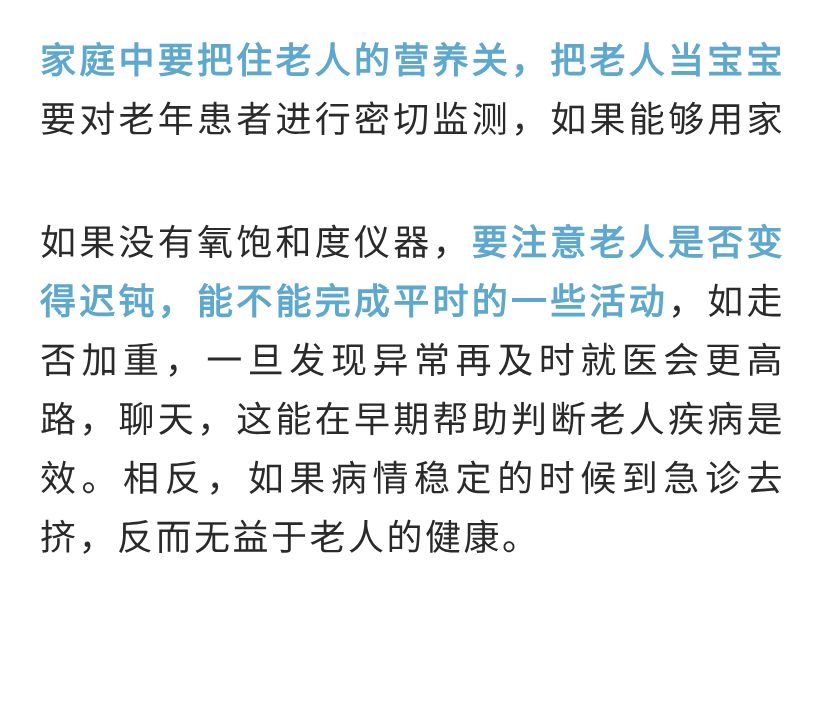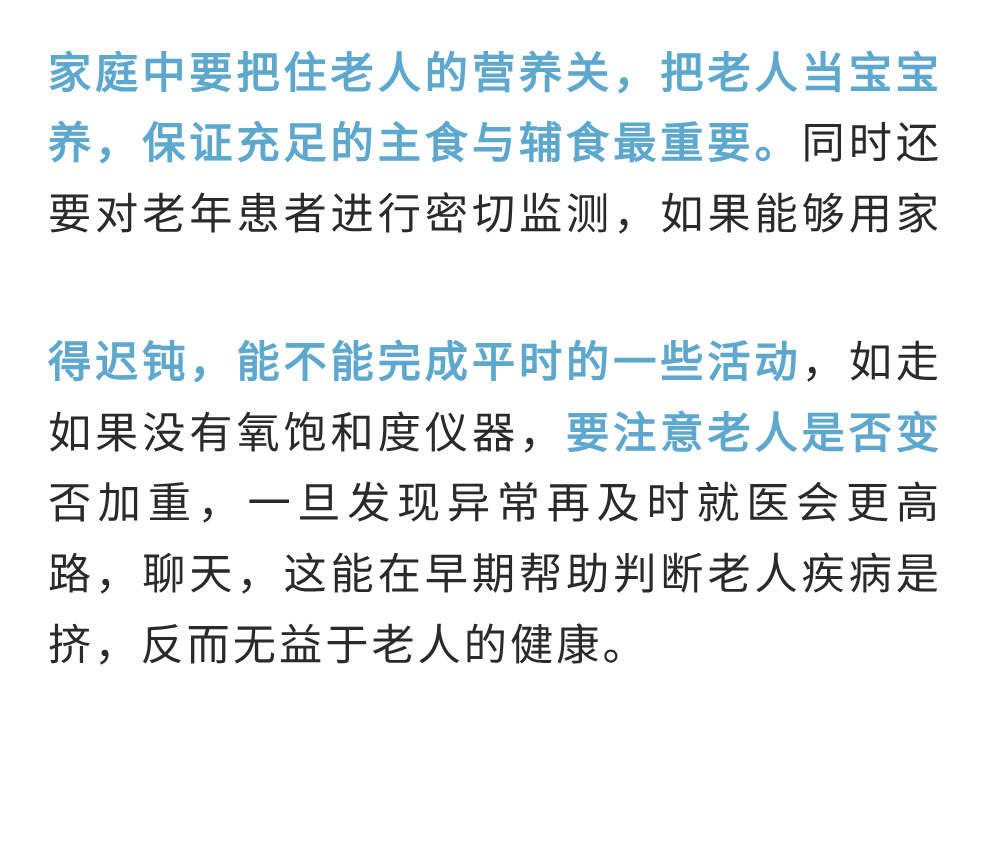--- a/index.html
+++ b/index.html
@@ -45,24 +45,24 @@
     font-weight: 700;
   }
 </style>
 </head>
 <body>
 
 <div class="page" style="--bg: #ffffff; --text: #2a2a2a; --hl: #5fa8cd;">
   <div class="article-body" id="article-body">
       <p class="para">
         <span class="line"><span class="seg hl">家庭中要把住老人的营养关，把老人当宝宝</span></span>
-        <span class="line"><span class="seg hl">养，保证充足的主食与辅食最重要。</span><span class="seg">同时还</span></span>
         <span class="line"><span class="seg">要对老年患者进行密切监测，如果能够用家</span></span>
       </p>
       <p class="para">
+        <span class="line"><span class="seg">如果没有氧饱和度仪器，</span><span class="seg hl">要注意老人是否变</span></span>
         <span class="line"><span class="seg hl">得迟钝，能不能完成平时的一些活动</span><span class="seg">，如走</span></span>
-        <span class="line"><span class="seg">如果没有氧饱和度仪器，</span><span class="seg hl">要注意老人是否变</span></span>
         <span class="line"><span class="seg">否加重，一旦发现异常再及时就医会更高</span></span>
         <span class="line"><span class="seg">路，聊天，这能在早期帮助判断老人疾病是</span></span>
+        <span class="line"><span class="seg">效。相反，如果病情稳定的时候到急诊去</span></span>
         <span class="line last"><span class="seg">挤，反而无益于老人的健康。</span></span>
       </p>
     </div>
 </div>
 
 </body></html>

